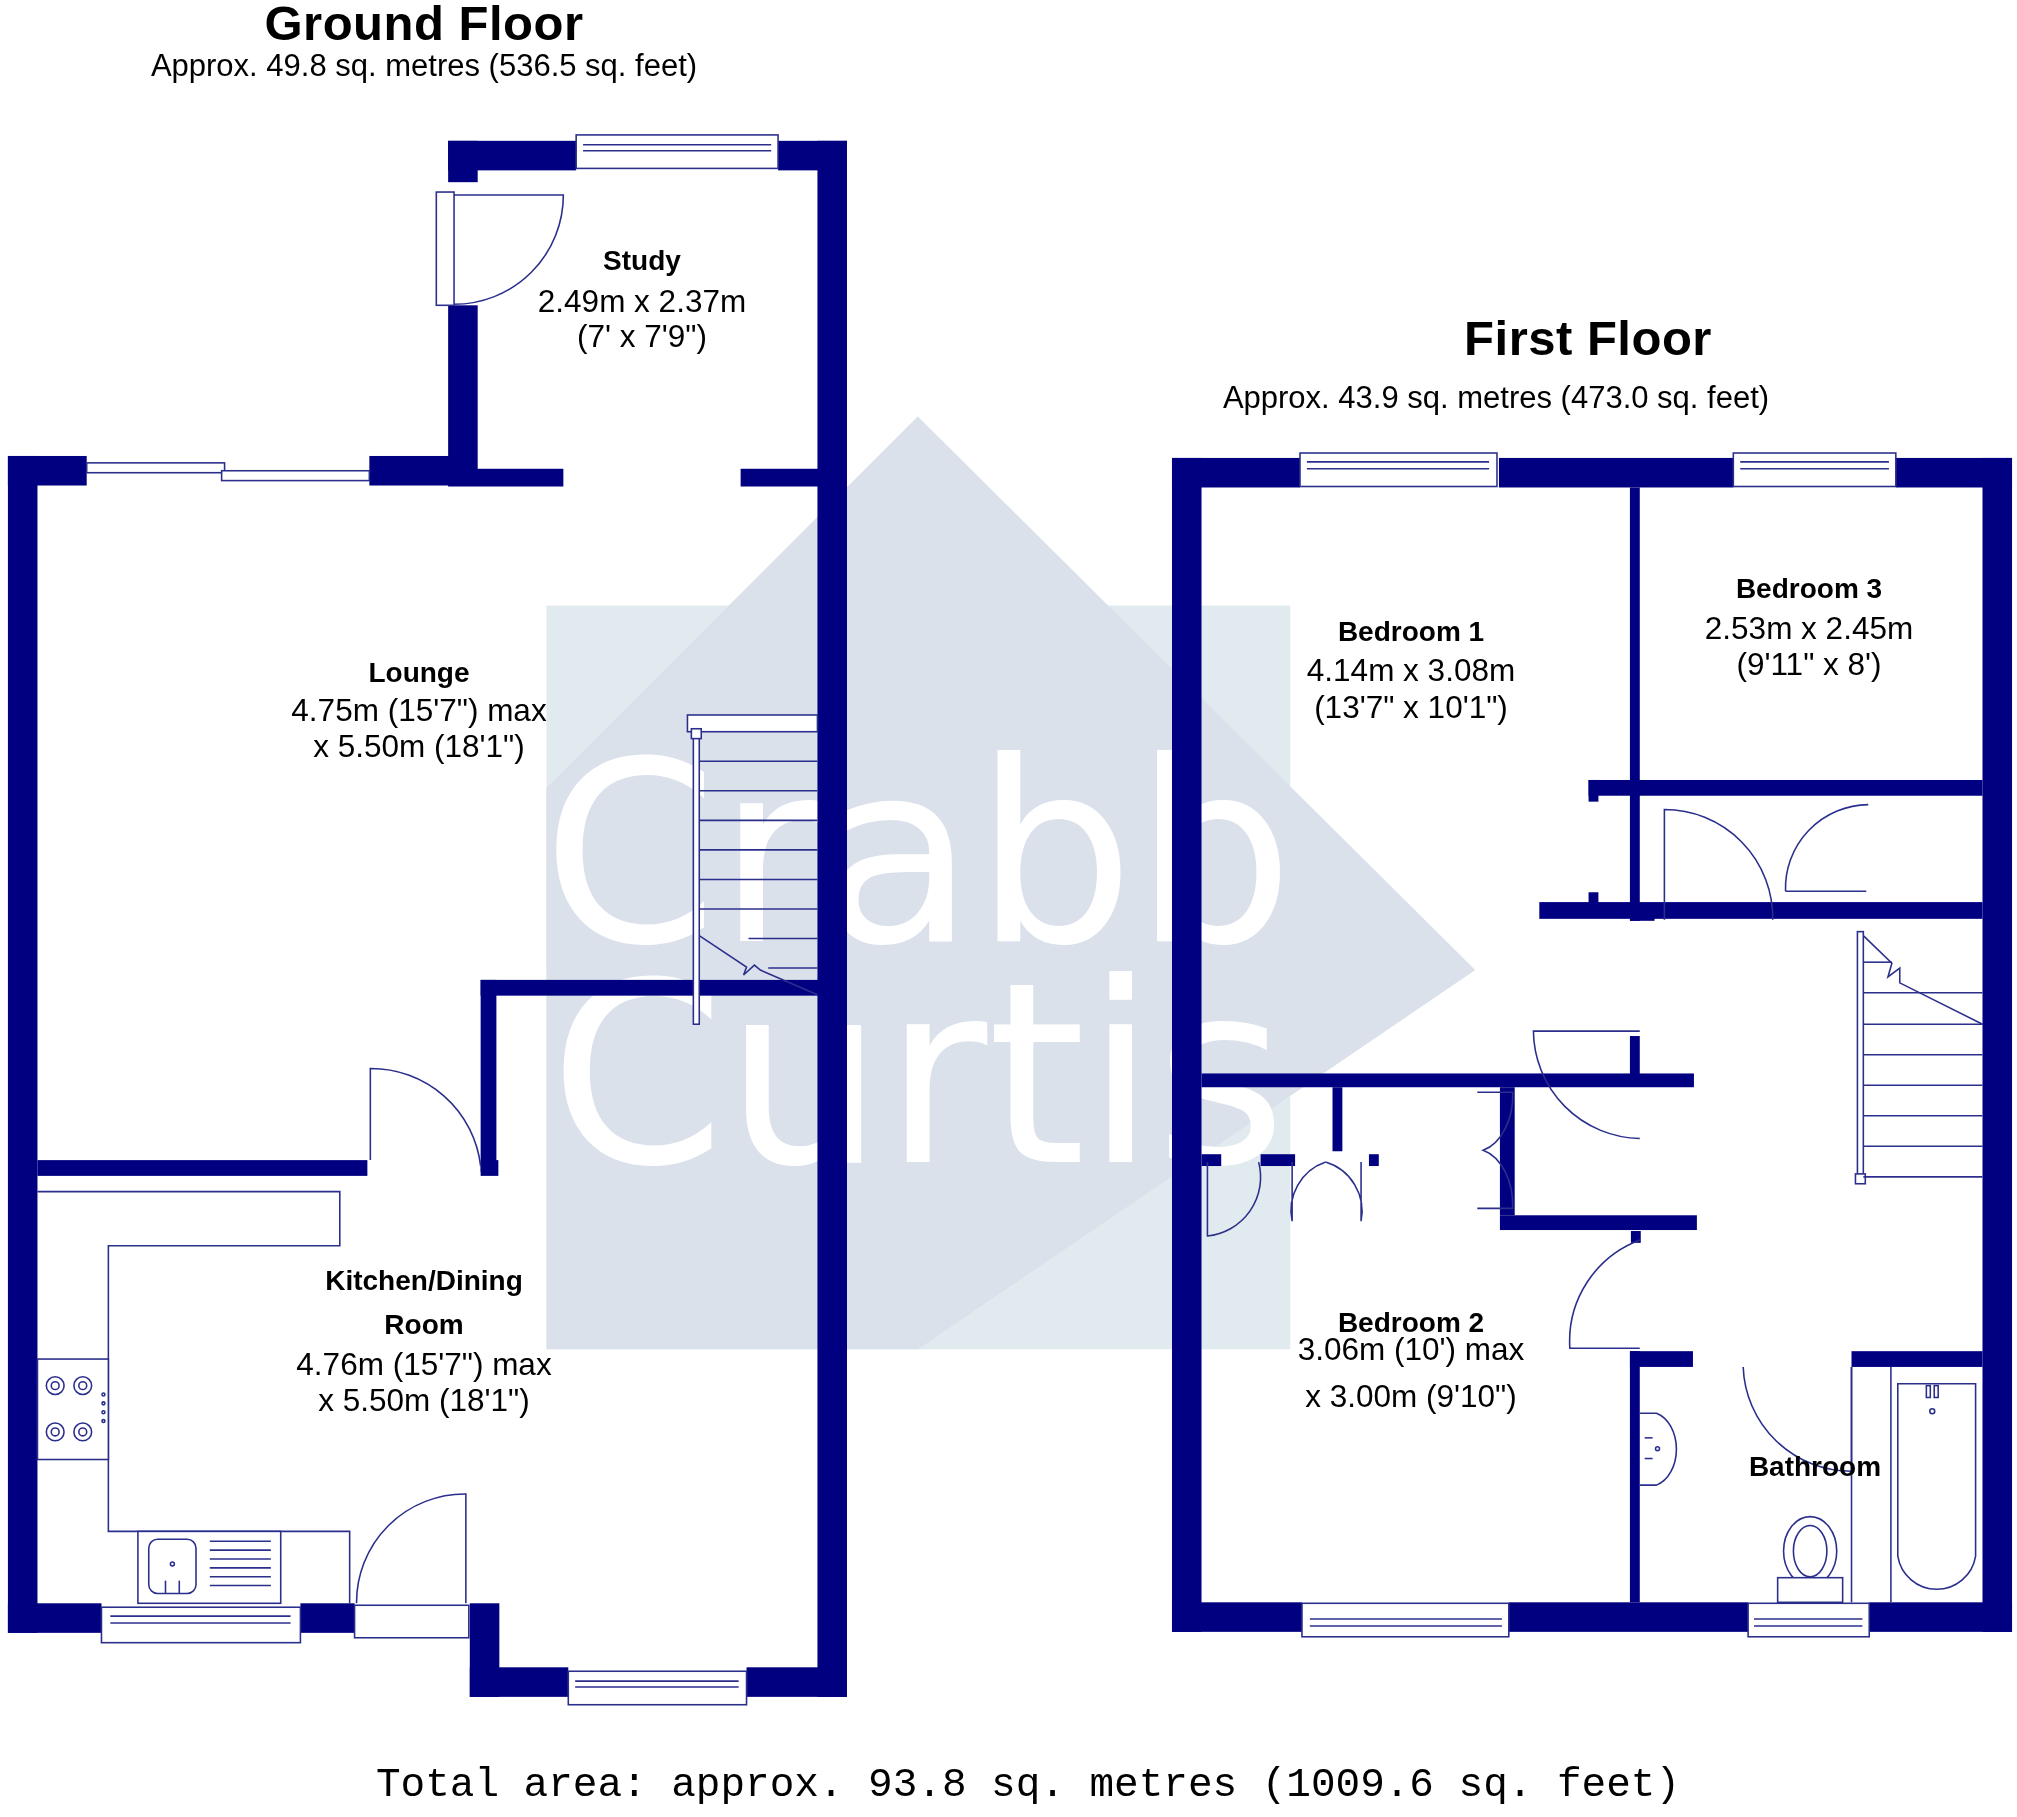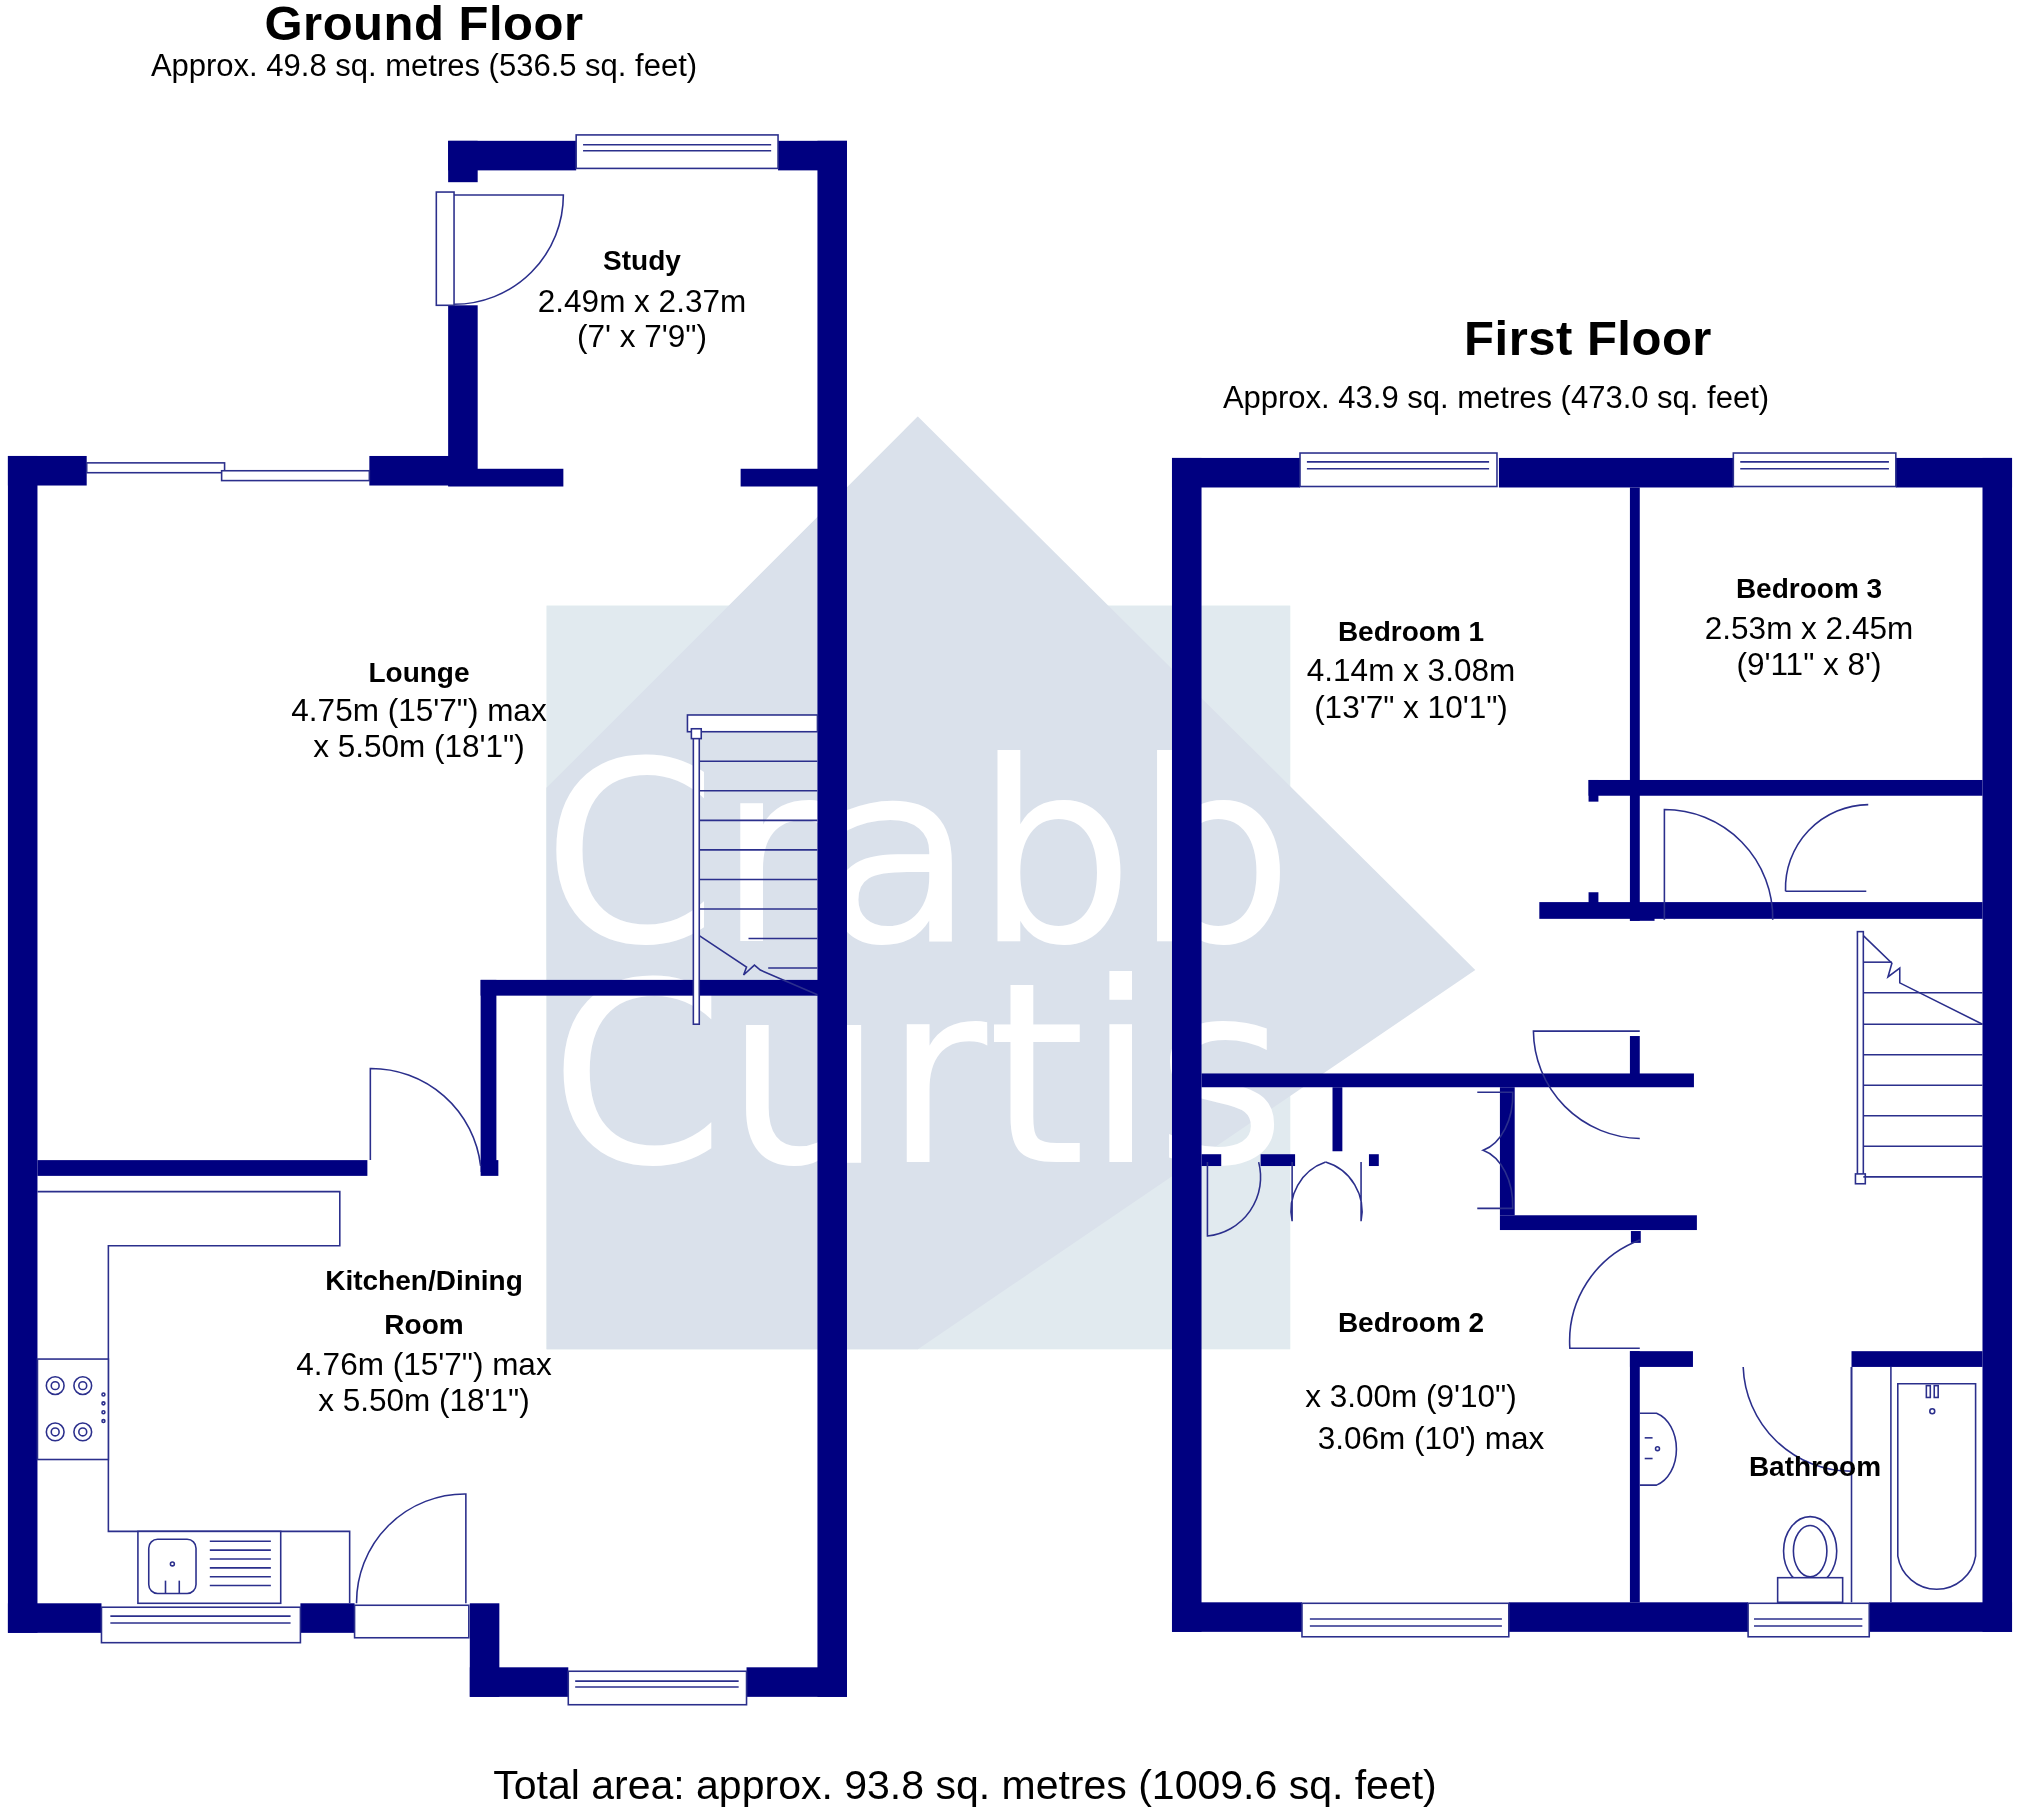--- a/index.html
+++ b/index.html
@@ -235,19 +235,19 @@
 
 <div class="txt room-name" style="left:1411px; top:610px;">Bedroom 1</div>
 <div class="txt room-dim" style="left:1411px; top:653px;">4.14m x 3.08m</div>
 <div class="txt room-dim" style="left:1411px; top:690px;">(13'7" x 10'1")</div>
 
 <div class="txt room-name" style="left:1809px; top:567px;">Bedroom 3</div>
 <div class="txt room-dim" style="left:1809px; top:611px;">2.53m x 2.45m</div>
 <div class="txt room-dim" style="left:1809px; top:647px;">(9'11" x 8')</div>
 
 <div class="txt room-name" style="left:1411px; top:1301px;">Bedroom 2</div>
-<div class="txt room-dim" style="left:1411px; top:1421px;margin-left:20px;">3.06m (10') max</div>
+<div class="txt room-dim" style="left:1411px; top:1332px;">3.06m (10') max</div>
 <div class="txt room-dim" style="left:1411px; top:1379px;">x 3.00m (9'10")</div>
 
 <div class="txt room-name" style="left:1815px; top:1445px;">Bathroom</div>
 
-<div class="txt total" style="left:965px; top:1763px;">Total area: approx. 93.8 sq. metres (1009.6 sq. feet)</div>
+<div class="txt total" style="left:1028px; top:1763px;font-family:Liberation Mono, monospace;">Total area: approx. 93.8 sq. metres (1009.6 sq. feet)</div>
 
 
 </body></html>

